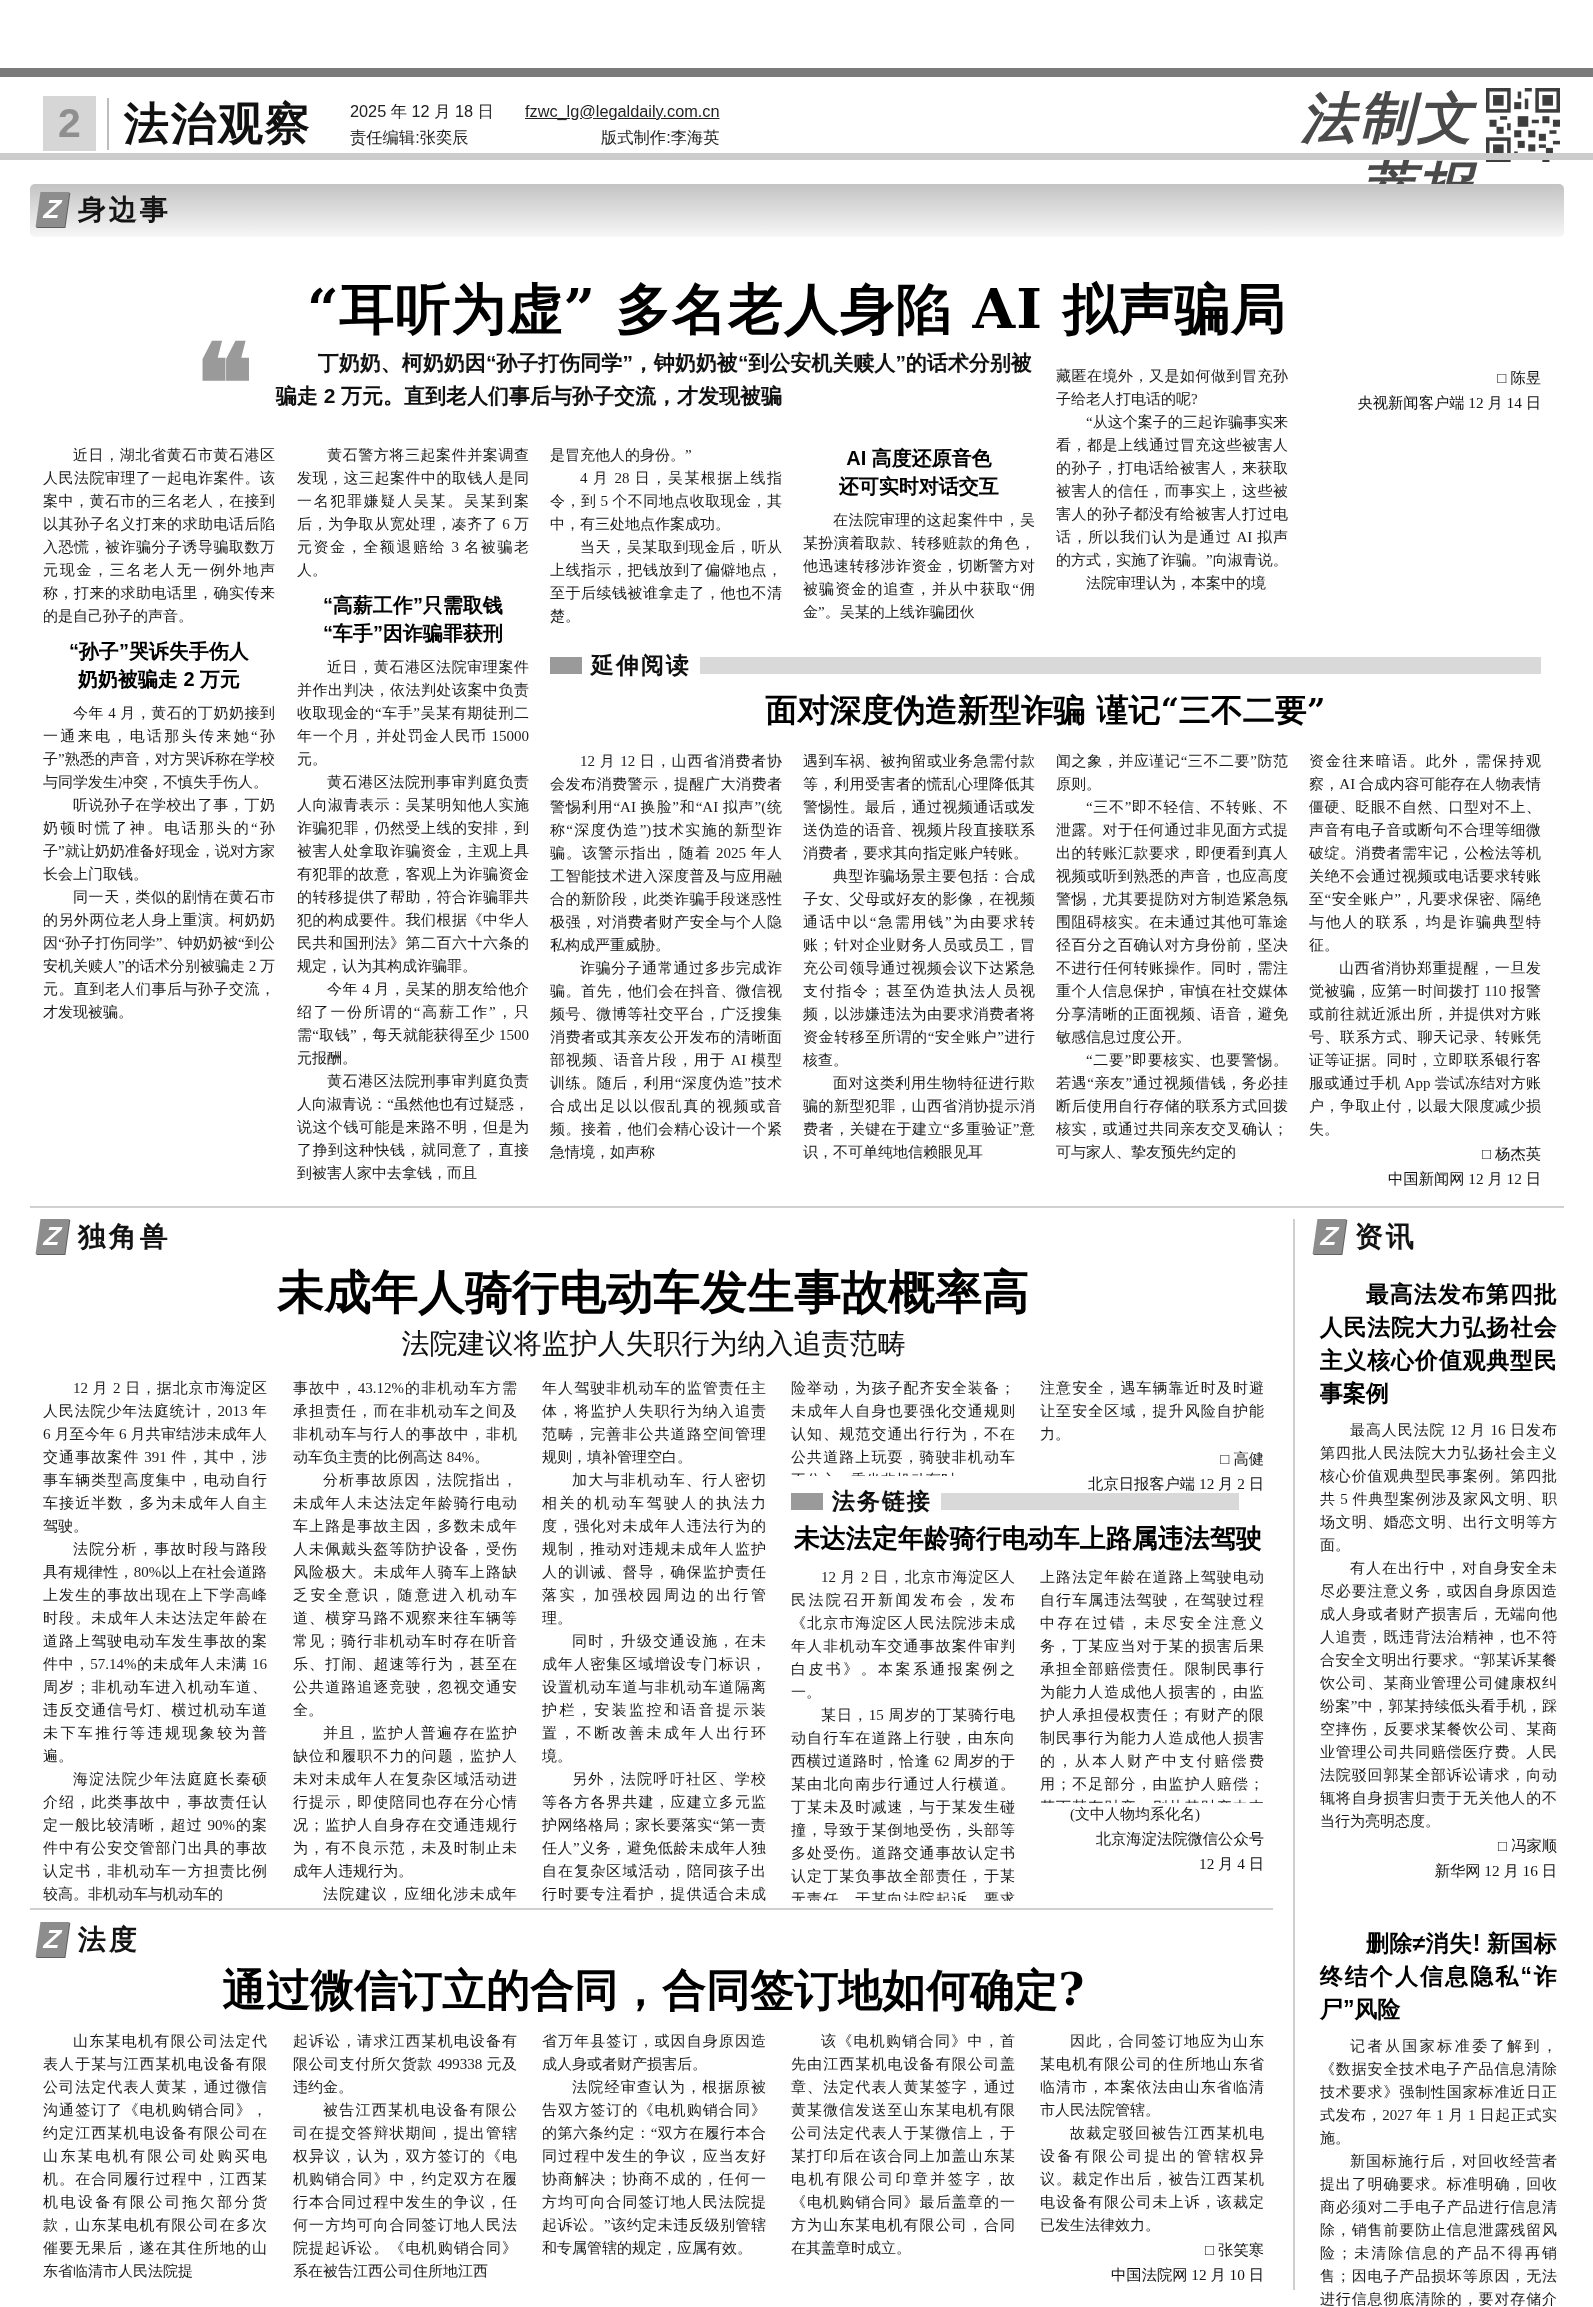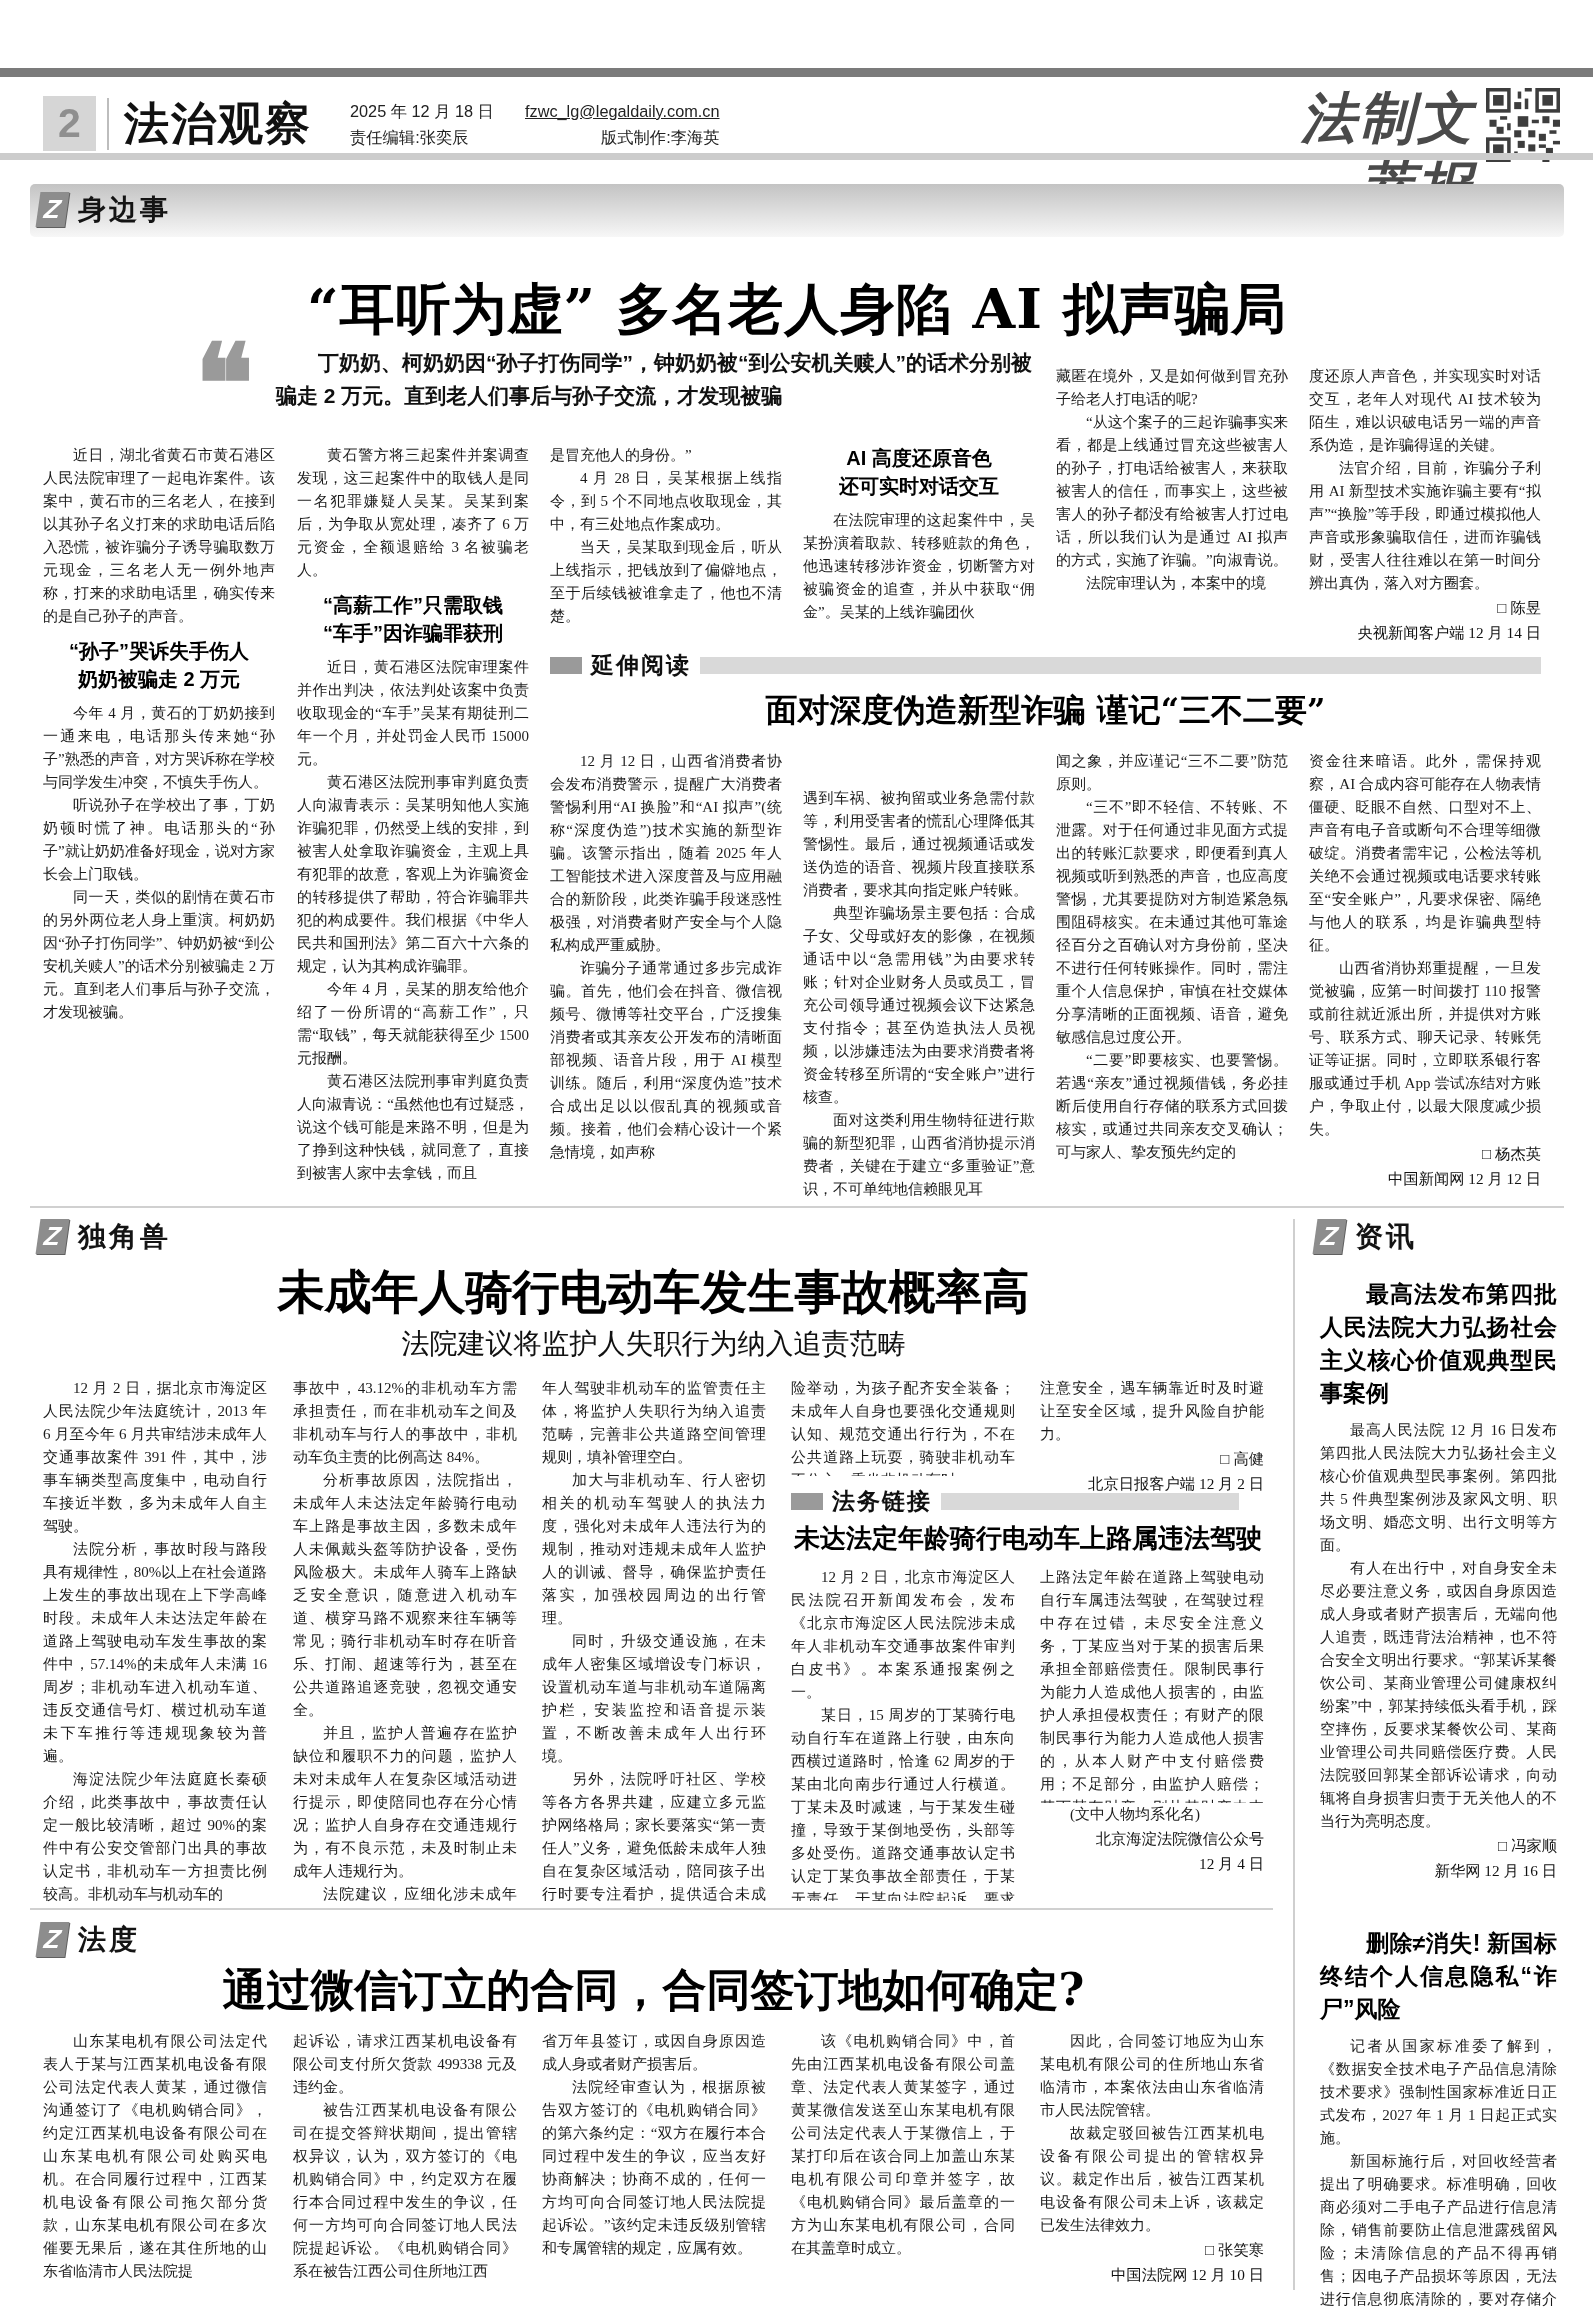--- a/index.html
+++ b/index.html
@@ -154,39 +154,35 @@
   <div class="col">
       <p>在法院审理的这起案件中，吴某扮演着取款、转移赃款的角色，他迅速转移涉诈资金，切断警方对被骗资金的追查，并从中获取“佣金”。吴某的上线诈骗团伙</p>
     </div>
 </div>
 <div class="abs col cont" style="left:1056px;top:365px;width:232px;height:261px;">
     <p>藏匿在境外，又是如何做到冒充孙子给老人打电话的呢?</p>
     <p>“从这个案子的三起诈骗事实来看，都是上线通过冒充这些被害人的孙子，打电话给被害人，来获取被害人的信任，而事实上，这些被害人的孙子都没有给被害人打过电话，所以我们认为是通过 AI 拟声的方式，实施了诈骗。”向淑青说。</p>
     <p>法院审理认为，本案中的境</p>
   </div>
 <div class="abs" style="left:1309px;top:365px;width:232px;">
-  <div class="col cont">
-      <p>度还原人声音色，并实现实时对话交互，老年人对现代 AI 技术较为陌生，难以识破电话另一端的声音系伪造，是诈骗得逞的关键。</p>
-      <p>法官介绍，目前，诈骗分子利用 AI 新型技术实施诈骗主要有“拟声”“换脸”等手段，即通过模拟他人声音或形象骗取信任，进而诈骗钱财，受害人往往难以在第一时间分辨出真伪，落入对方圈套。</p>
-    </div>
   <div class="byline">□ 陈昱</div>
   <div class="byline">央视新闻客户端 12 月 14 日</div>
 </div>
 
 <div class="abs boxlabelrow" style="left:550px;top:652px;width:991px;">
   <div class="boxsq"></div>
   <div class="boxlabel">延伸阅读</div>
   <div class="boxbar"></div>
 </div>
 <div class="abs boxtitle" style="left:550px;top:691px;width:991px;">面对深度伪造新型诈骗 谨记“三不二要”</div>
 <div class="abs col" style="left:550px;top:750px;width:232px;height:447px;">
     <p>12 月 12 日，山西省消费者协会发布消费警示，提醒广大消费者警惕利用“AI 换脸”和“AI 拟声”(统称“深度伪造”)技术实施的新型诈骗。该警示指出，随着 2025 年人工智能技术进入深度普及与应用融合的新阶段，此类诈骗手段迷惑性极强，对消费者财产安全与个人隐私构成严重威胁。</p>
     <p>诈骗分子通常通过多步完成诈骗。首先，他们会在抖音、微信视频号、微博等社交平台，广泛搜集消费者或其亲友公开发布的清晰面部视频、语音片段，用于 AI 模型训练。随后，利用“深度伪造”技术合成出足以以假乱真的视频或音频。接着，他们会精心设计一个紧急情境，如声称</p>
   </div>
-<div class="abs col cont" style="left:803px;top:750px;width:232px;height:447px;margin-top:37px;">
+<div class="abs col cont" style="left:803px;top:750px;width:232px;height:447px;">
     <p>遇到车祸、被拘留或业务急需付款等，利用受害者的慌乱心理降低其警惕性。最后，通过视频通话或发送伪造的语音、视频片段直接联系消费者，要求其向指定账户转账。</p>
     <p>典型诈骗场景主要包括：合成子女、父母或好友的影像，在视频通话中以“急需用钱”为由要求转账；针对企业财务人员或员工，冒充公司领导通过视频会议下达紧急支付指令；甚至伪造执法人员视频，以涉嫌违法为由要求消费者将资金转移至所谓的“安全账户”进行核查。</p>
     <p>面对这类利用生物特征进行欺骗的新型犯罪，山西省消协提示消费者，关键在于建立“多重验证”意识，不可单纯地信赖眼见耳</p>
   </div>
 <div class="abs col cont" style="left:1056px;top:750px;width:232px;height:447px;">
     <p>闻之象，并应谨记“三不二要”防范原则。</p>
     <p>“三不”即不轻信、不转账、不泄露。对于任何通过非见面方式提出的转账汇款要求，即便看到真人视频或听到熟悉的声音，也应高度警惕，尤其要提防对方制造紧急氛围阻碍核实。在未通过其他可靠途径百分之百确认对方身份前，坚决不进行任何转账操作。同时，需注重个人信息保护，审慎在社交媒体分享清晰的正面视频、语音，避免敏感信息过度公开。</p>
     <p>“二要”即要核实、也要警惕。若遇“亲友”通过视频借钱，务必挂断后使用自行存储的联系方式回拨核实，或通过共同亲友交叉确认；可与家人、挚友预先约定的</p>
   </div>
 <div class="abs" style="left:1309px;top:750px;width:232px;">

